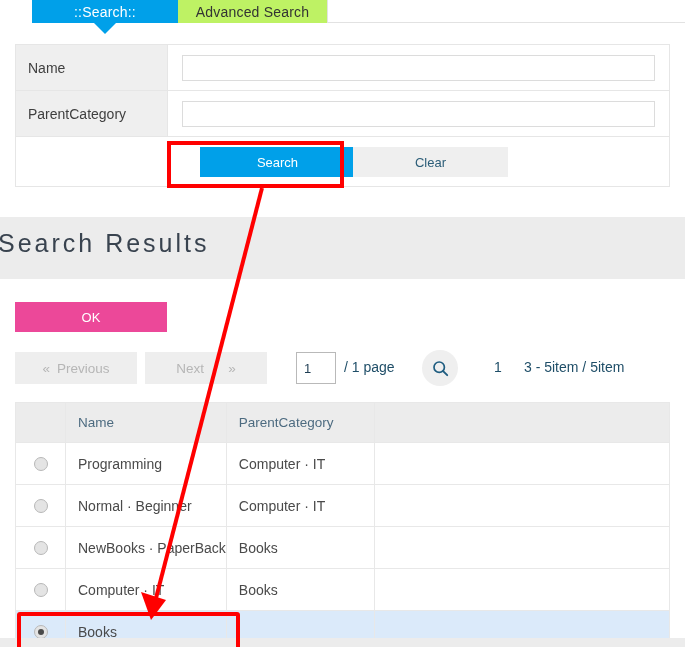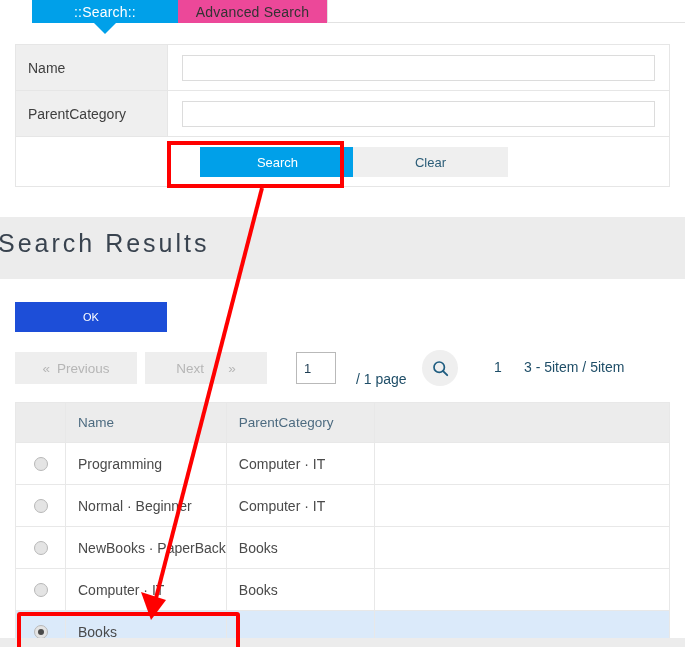--- a/index.html
+++ b/index.html
@@ -22,21 +22,21 @@
     position: absolute; top: 0; height: 23px;
     display: flex; align-items: center; justify-content: center;
     font-size: 14px; letter-spacing: .2px;
   }
   .tab-active {
     left: 0; width: 146px;
     background: #00a0e9; color: #ffffff;
   }
   .tab-inactive {
     left: 146px; width: 150px;
-    background: #ec4899; color: #333333;
+    background: #bef264; color: #333333;
     border-right: 1px solid #e2e2e2;
   }
   .tab-arrow {
     position: absolute; left: 62px; top: 23px;
     width: 0; height: 0;
     border-left: 11px solid transparent;
     border-right: 11px solid transparent;
     border-top: 11px solid #00a0e9;
   }
 
@@ -83,44 +83,44 @@
   .results-title {
     position: absolute; left: -2px; top: 229px;
     font-size: 25px; color: #39434f; letter-spacing: 3px;
     font-weight: 400; white-space: nowrap;
   }
 
   
   .btn-ok {
     position: absolute; left: 15px; top: 302px;
     width: 152px; height: 30px;
-    background: #1d4ed8; color: #fff; border: 0;
-    font-family: "Liberation Sans", sans-serif; font-size: 11px;
+    background: #ec4899; color: #fff; border: 0;
+    font-family: "Liberation Sans", sans-serif; font-size: 13px;
     cursor: pointer;
   }
 
   
   .pg-prev, .pg-next {
     position: absolute; top: 352px; height: 32px;
     background: #eeeeee; border: 0; color: #b6b6b6;
     font-family: "Liberation Sans", sans-serif; font-size: 13.5px;
     display: flex; align-items: center; justify-content: center; gap: 7px;
     cursor: pointer;
   }
   .pg-prev { left: 15px; width: 122px; }
   .pg-next { left: 145px; width: 122px; gap: 24px; }
   .pg-input {
     position: absolute; left: 296px; top: 352px;
     width: 40px; height: 32px; border: 1px solid #b9b9b9; background:#fff;
     font-family: "Liberation Sans", sans-serif; font-size: 13px; color: #1f3d53;
     padding: 0 7px; outline: none;
   }
   .pg-slash {
-    position: absolute; left: 356px; top: 359px;
-    font-size: 14px; color: #1f4e68; white-space: nowrap; margin-top: 12px;
+    position: absolute; left: 344px; top: 359px;
+    font-size: 14px; color: #1f4e68; white-space: nowrap;
   }
   .pg-mag {
     position: absolute; left: 422px; top: 350px;
     width: 36px; height: 36px; border-radius: 50%; background: #efefef;
     border: 0; display: flex; align-items: center; justify-content: center;
     cursor: pointer;
   }
   .pg-curpage {
     position: absolute; left: 494px; top: 359px;
     font-size: 14px; color: #1f4e68;

